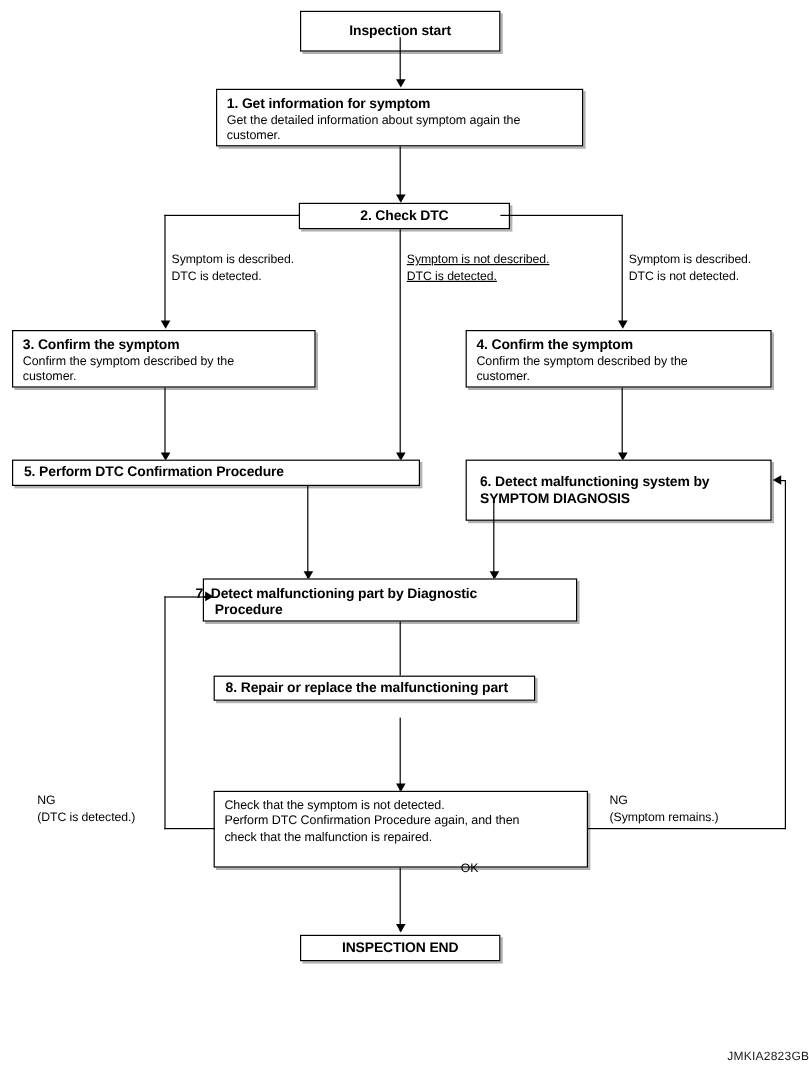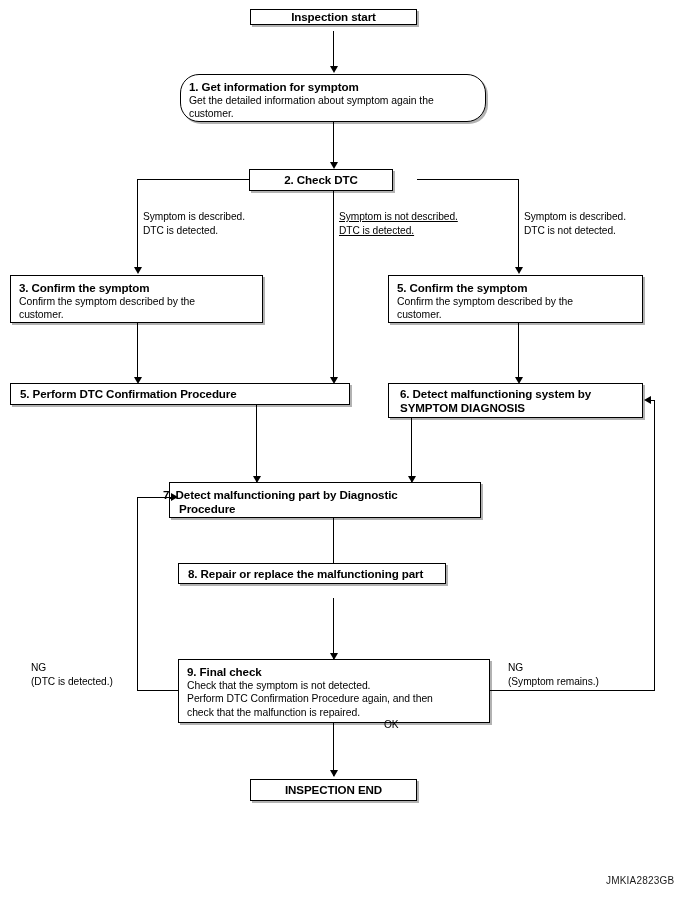--- a/index.html
+++ b/index.html
@@ -102,37 +102,37 @@
     font-size: 10px;
     letter-spacing: 0.2px;
     color: #1a1a1a;
   }
 </style>
 </head>
 <body>
 
 <div id="page">
 
-  <div class="node center" style="left:250px; top:9px; width:167px; height:16px;">
+  <div class="node center" style="left:250px; top:9px; width:167px; height:34px;">
     <span class="title">Inspection start</span>
   </div>
 
   <div class="ln v" style="left:333px; top:31px; height:38px;"></div>
   <div class="arrow down" style="left:329.5px; top:66px;"></div>
 
-  <div class="node pad" style="left:180px; top:74px; width:306px; height:48px;border-radius:19px;">
+  <div class="node pad" style="left:180px; top:74px; width:306px; height:48px;">
     <div class="title">1. Get information for symptom</div>
     <div class="body">Get the detailed information about symptom again the
 customer.</div>
   </div>
 
   <div class="ln v" style="left:333px; top:122px; height:45px;"></div>
   <div class="arrow down" style="left:329.5px; top:162px;"></div>
 
-  <div class="node center" style="left:249px; top:169px; width:144px; height:22px;">
+  <div class="node center" style="left:249px; top:169px; width:176px; height:22px;">
     <span class="title">2. Check DTC</span>
   </div>
 
   <div class="ln h" style="left:137px; top:179px; width:113px;"></div>
   <div class="ln h" style="left:417px; top:179px; width:102px;"></div>
 
   <div class="ln v" style="left:137px; top:179px; height:90px;"></div>
   <div class="arrow down" style="left:133.5px; top:267px;"></div>
 
   <div class="ln v" style="left:333px; top:191px; height:190px;"></div>
@@ -151,36 +151,36 @@
   <div class="node pad" style="left:10px; top:275px; width:253px; height:48px;">
     <div class="title">3. Confirm the symptom</div>
     <div class="body">Confirm the symptom described by the
 customer.</div>
   </div>
 
   <div class="ln v" style="left:137px; top:323px; height:58px;"></div>
   <div class="arrow down" style="left:133.5px; top:377px;"></div>
 
   <div class="node pad" style="left:388px; top:275px; width:255px; height:48px;">
-    <div class="title">5. Confirm the symptom</div>
+    <div class="title">4. Confirm the symptom</div>
     <div class="body">Confirm the symptom described by the
 customer.</div>
   </div>
 
   <div class="ln v" style="left:518px; top:323px; height:58px;"></div>
   <div class="arrow down" style="left:514.5px; top:377px;"></div>
 
   <div class="node onelinepad" style="left:10px; top:383px; width:340px; height:22px;">
     <span class="title">5. Perform DTC Confirmation Procedure</span>
   </div>
 
   <div class="ln v" style="left:256px; top:405px; height:77px;"></div>
   <div class="arrow down" style="left:252.5px; top:476px;"></div>
 
-  <div class="node indent2 centertext" style="left:388px; top:383px; width:255px; height:35px; display:flex; align-items:center;">
+  <div class="node indent2 centertext" style="left:388px; top:383px; width:255px; height:51px; display:flex; align-items:center;">
     <div class="title" style="white-space:pre-line; width:100%; text-align:left; padding-left:2px;">6. Detect malfunctioning system by
 SYMPTOM DIAGNOSIS</div>
   </div>
 
   <div class="ln v" style="left:411px; top:418px; height:64px;"></div>
   <div class="arrow down" style="left:407.5px; top:476px;"></div>
 
   <div class="node indent2" style="left:169px; top:482px; width:312px; height:36px;">
     <div class="title hang" style="white-space:pre-line;">7. Detect malfunctioning part by Diagnostic
 Procedure</div>
@@ -190,21 +190,20 @@
   <div class="arrow down" style="left:329.5px; top:571px;"></div>
 
   <div class="node onelinepad" style="left:178px; top:563px; width:268px; height:21px;text-align:right;">
     <span class="title">8. Repair or replace the malfunctioning part</span>
   </div>
 
   <div class="ln v" style="left:333px; top:598px; height:61px;"></div>
   <div class="arrow down" style="left:329.5px; top:653px;"></div>
 
   <div class="node pad" style="left:178px; top:659px; width:312px; height:64px;">
-    <div class="title">9. Final check</div>
     <div class="body">Check that the symptom is not detected.
 Perform DTC Confirmation Procedure again, and then
 check that the malfunction is repaired.</div>
   </div>
 
   <div class="ln h" style="left:137px; top:690px; width:42px;"></div>
   <div class="ln v" style="left:137px; top:497px; height:194px;"></div>
   <div class="ln h" style="left:137px; top:497px; width:35px;"></div>
   <div class="arrow right" style="left:171px; top:493px;"></div>
 

